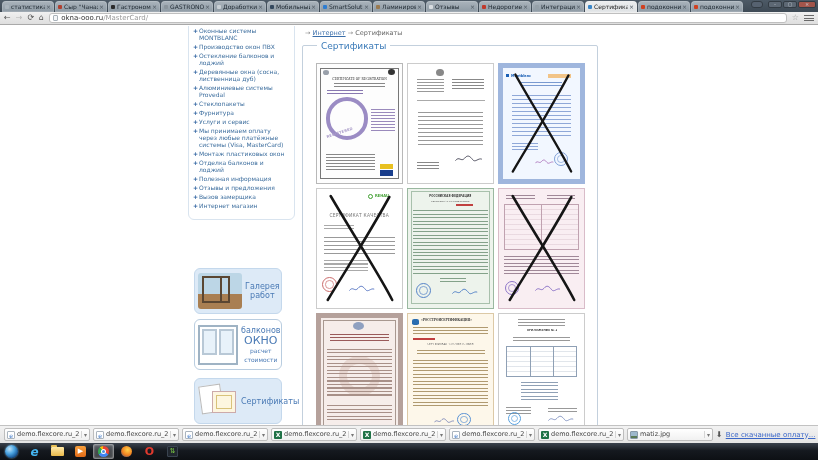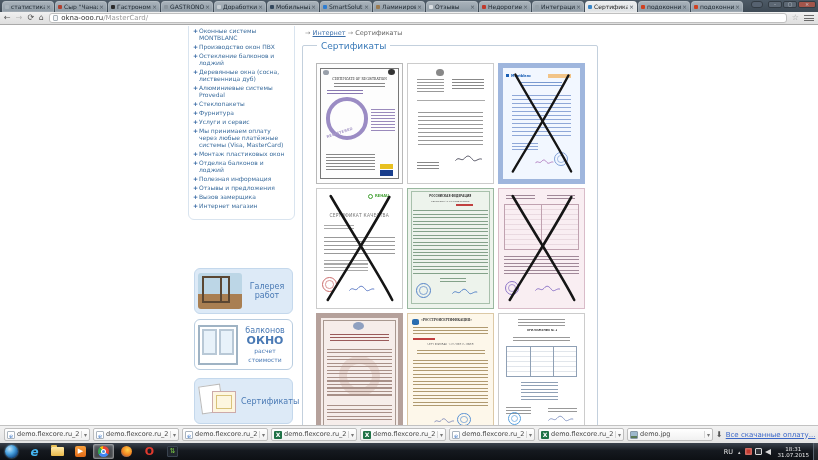--- a/index.html
+++ b/index.html
@@ -40,32 +40,32 @@
 
   
   .content{position:absolute;left:0;top:26px;width:818px;height:399px;background:#fff;overflow:hidden;}
 
   
   .sidebar-list{position:absolute;left:188px;top:-6px;width:107px;background:#fff;border:1px solid #d9e4ef;
                 border-radius:0 0 6px 6px;padding:4px 4px 8px 4px;}
   .menu-item{display:flex;margin:2px 0;text-decoration:none;}
   .bullet{color:#2a5f9e;font-size:6px;line-height:7px;width:6px;flex:none;font-weight:bold;}
   .menu-label{color:#3d6e9e;font-size:6px;line-height:7px;}
-  .side-box{position:absolute;left:194px;width:99px;border-radius:6px;background:#ddeaf7;border:1px solid #c4d8ec;
+  .side-box{position:absolute;left:194px;width:88px;border-radius:6px;background:#ddeaf7;border:1px solid #c4d8ec;
             display:flex;align-items:center;padding:3px;}
   .box-title{color:#4a7ab5;font-size:8px;line-height:9px;text-align:center;flex:1;}
   .box-photo{width:44px;height:36px;border-radius:3px;flex:none;margin-right:3px;position:relative;overflow:hidden;}
   .photo-gallery{background:linear-gradient(to bottom,#bcd6e6 0 58%,#a97f52 58% 100%);}
   .photo-gallery:before{content:"";position:absolute;left:4px;top:3px;right:12px;bottom:6px;border:2px solid #5a4632;}
   .photo-gallery:after{content:"";position:absolute;left:50%;top:3px;width:2px;bottom:6px;background:#5a4632;}
   .box-window{background:#fff;border:1px solid #b9cde0;}
   .win-draw{position:relative;width:40px;height:40px;border:2px solid #9fb3c4;background:#fff;flex:none;margin-right:3px;}
   .win-draw i{position:absolute;top:2px;bottom:8px;width:15px;border:2px solid #b8c8d6;background:#e8f2fa;}
   .win-draw i.p1{left:2px;} .win-draw i.p2{right:2px;}
-  .t-blue-big{font-weight:bold;font-size:11px;line-height:11px;}
+  .t-blue-big{font-weight:normal;font-size:11px;line-height:11px;}
   .t-blue-sm{font-size:6px;line-height:7px;}
   .cert-thumbs{position:relative;width:40px;height:36px;flex:none;margin-right:3px;}
   .cert-thumbs i{position:absolute;background:#fff;border:1px solid #bbb;}
   .cert-thumbs i.c1{left:2px;top:2px;width:22px;height:28px;transform:rotate(-8deg);}
   .cert-thumbs i.c2{left:14px;top:8px;width:24px;height:22px;background:#fdf6e0;border-color:#caa;}
   .cert-thumbs i.c2:before{content:"";position:absolute;inset:3px;border:1px solid #d8c27a;}
 
   
   .breadcrumb{position:absolute;left:305px;top:3px;font-size:6.5px;line-height:8px;color:#888;}
   .crumb-link{color:#3a6eaa;text-decoration:underline;}
@@ -489,21 +489,21 @@
     <span class="dl-label">demo.flexcore.ru_2...html</span>
     <span class="dl-caret">▾</span>
   </span>
       <span class="dl-item">
     <span class="dl-icon xls">X</span>
     <span class="dl-label">demo.flexcore.ru_29....csv</span>
     <span class="dl-caret">▾</span>
   </span>
       <span class="dl-item">
     <span class="dl-icon img"></span>
-    <span class="dl-label">demo.jpg</span>
+    <span class="dl-label">matiz.jpg</span>
     <span class="dl-caret">▾</span>
   </span>
     <span class="dl-spacer"></span>
     <span class="dl-showall">
       <span class="dl-arrow-icon">⬇</span>
       <span class="dl-showall-label">Все скачанные оплату...</span>
     </span>
 
   </div>
 
@@ -526,26 +526,14 @@
     <span class="tb-cell">
         <span class="firefox"></span>
       </span>
     <span class="tb-cell">
         <span class="opera-o">O</span>
       </span>
     <span class="tb-cell">
         <span class="updown">⇅</span>
       </span>
 
-    <span class="tray">
-      <span class="tray-lang">RU</span>
-      <span class="tray-caret">▴</span>
-      <span class="tray-ico red"></span>
-      <span class="tray-ico net"></span>
-      <span class="tray-ico vol"></span>
-      <span class="tray-clock">
-        <span>18:31</span><br>
-        <span>31.07.2015</span>
-      </span>
-      <span class="show-desktop"></span>
-    </span>
   </div>
 </div>
 
 </body></html>

